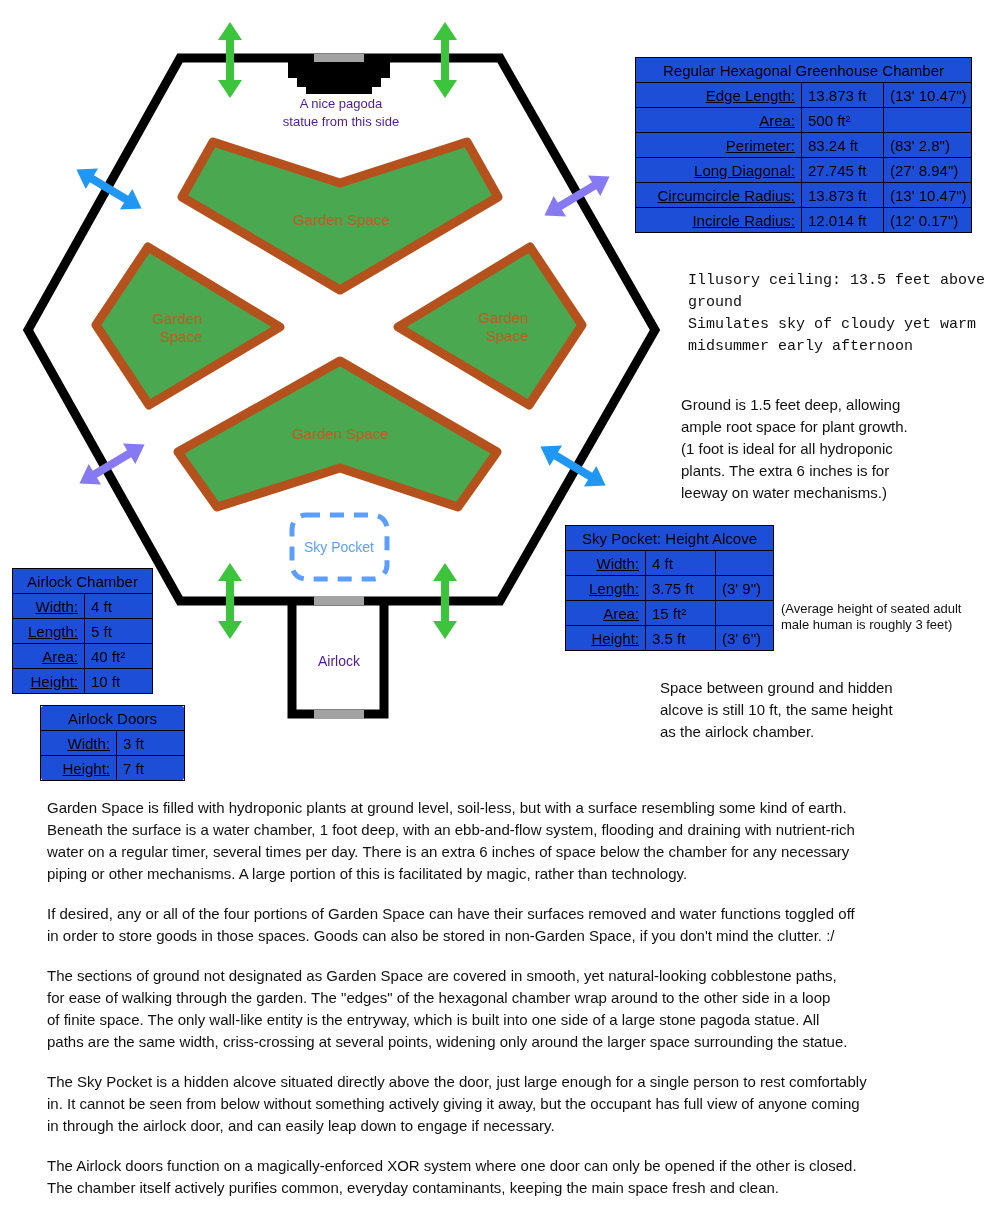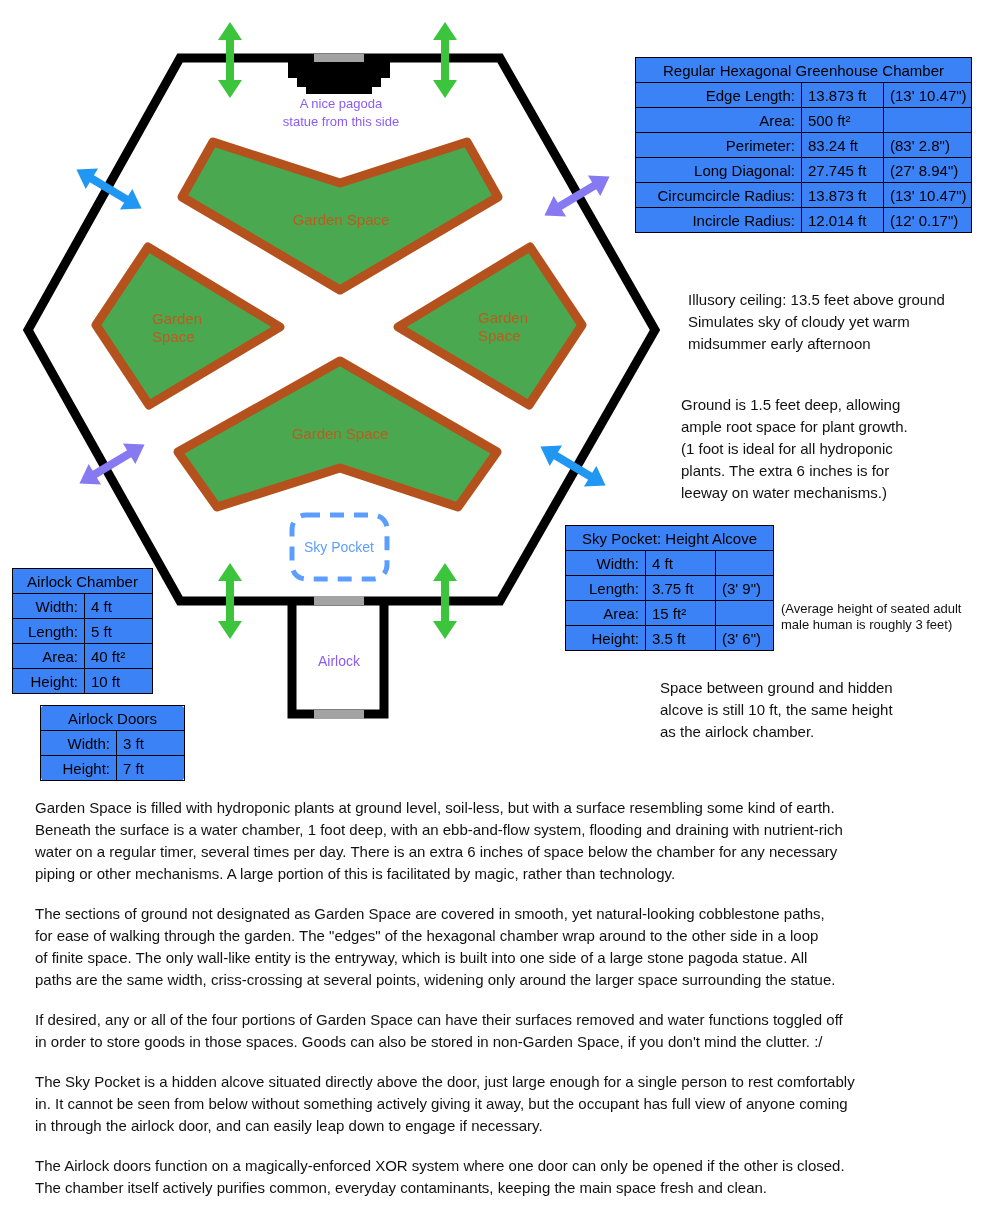--- a/index.html
+++ b/index.html
@@ -12,44 +12,44 @@
   .garden{fill:var(--garden-fill);stroke:var(--garden-border);stroke-width:9;stroke-linejoin:round;}
   .door{fill:var(--door-gray);}
   .pagoda{fill:var(--wall);}
   .arrow-green{fill:var(--arrow-green);}
   .arrow-blue{fill:var(--arrow-blue);}
   .arrow-purple{fill:var(--arrow-purple);}
   .skybox{fill:none;stroke:var(--sky-blue);stroke-width:5;stroke-dasharray:14 10;}
   .glabel{
     position:absolute;transform:translate(-50%,-50%);
     color:var(--garden-label);font-size:15px;line-height:18px;
-    text-align:left;white-space:pre-line;
+    text-align:right;white-space:pre-line;
   }
   .plainlabel{
     position:absolute;transform:translate(-50%,-50%);
-    color:#8b5cf6;font-size:14px;text-align:center;white-space:pre-line;
+    color:#4c1d95;font-size:14px;text-align:center;white-space:pre-line;
   }
   .pagoda-note{font-size:13px;line-height:18px;}
   .sky-label{color:var(--sky-blue);font-size:14px;}
   .note{position:absolute;white-space:pre-line;font-size:15px;line-height:22px;color:#111;}
   .note-small{font-size:13px;line-height:16px;}
   table.tbl{
-    position:absolute;border-collapse:collapse;background:#3b82f6;
+    position:absolute;border-collapse:collapse;background:#1d4ed8;
     font-size:15px;color:#000;table-layout:fixed;
   }
   table.tbl th,table.tbl td{
     border:1px solid #000;padding:1px 6px;height:22px;
     font-weight:normal;overflow:hidden;white-space:nowrap;
   }
   table.tbl th{text-align:center;}
-  td.lbl{text-align:right;}
+  td.lbl{text-align:right;text-decoration:underline;}
   td.val{text-align:left;}
   td.imp{text-align:left;}
   .paras{position:absolute;left:35px;top:797px;width:960px;}
-  .paras p{margin:0 0 18px 0;white-space:pre-line;font-size:15px;line-height:22px;color:#111;}
+  .paras p{margin:0 0 18px 12px;white-space:pre-line;font-size:15px;line-height:22px;color:#111;}
 </style>
 </head>
 <body>
 
 <svg width="1000" height="790" viewBox="0 0 1000 790">
   <defs>
     <polygon id="darrow" points="-38,0 -20,-12 -20,-4 20,-4 20,-12 38,0 20,12 20,4 -20,4 -20,12"></polygon>
   </defs>
 
   <polygon class="wall" points="180,58 500,58 655,330 500,601 180,601 28,330"></polygon>
@@ -209,43 +209,43 @@
         <td class="lbl">Width:</td>
         <td class="val">3 ft</td>
       </tr>
   <tr>
         <td class="lbl">Height:</td>
         <td class="val">7 ft</td>
       </tr>
 </tbody>
   </table>
 
-<div class="note" style="left:688px;top:289px;">Illusory ceiling: 13.5 feet above ground
+<div class="note" style="left:688px;top:270px;font-family:Liberation Mono, monospace;">Illusory ceiling: 13.5 feet above ground
 Simulates sky of cloudy yet warm
 midsummer early afternoon</div>
 <div class="note" style="left:681px;top:394px;">Ground is 1.5 feet deep, allowing
 ample root space for plant growth.
 (1 foot is ideal for all hydroponic
 plants. The extra 6 inches is for
 leeway on water mechanisms.)</div>
 <div class="note note-small" style="left:781px;top:601px;">(Average height of seated adult
 male human is roughly 3 feet)</div>
 <div class="note" style="left:660px;top:677px;">Space between ground and hidden
 alcove is still 10 ft, the same height
 as the airlock chamber.</div>
 
 <div class="paras">
   <p>Garden Space is filled with hydroponic plants at ground level, soil-less, but with a surface resembling some kind of earth.
 Beneath the surface is a water chamber, 1 foot deep, with an ebb-and-flow system, flooding and draining with nutrient-rich
 water on a regular timer, several times per day. There is an extra 6 inches of space below the chamber for any necessary
 piping or other mechanisms. A large portion of this is facilitated by magic, rather than technology.</p>
+  <p>If desired, any or all of the four portions of Garden Space can have their surfaces removed and water functions toggled off
+in order to store goods in those spaces. Goods can also be stored in non-Garden Space, if you don't mind the clutter. :/</p>
   <p>The sections of ground not designated as Garden Space are covered in smooth, yet natural-looking cobblestone paths,
 for ease of walking through the garden. The "edges" of the hexagonal chamber wrap around to the other side in a loop
 of finite space. The only wall-like entity is the entryway, which is built into one side of a large stone pagoda statue. All
 paths are the same width, criss-crossing at several points, widening only around the larger space surrounding the statue.</p>
-  <p>If desired, any or all of the four portions of Garden Space can have their surfaces removed and water functions toggled off
-in order to store goods in those spaces. Goods can also be stored in non-Garden Space, if you don't mind the clutter. :/</p>
   <p>The Sky Pocket is a hidden alcove situated directly above the door, just large enough for a single person to rest comfortably
 in. It cannot be seen from below without something actively giving it away, but the occupant has full view of anyone coming
 in through the airlock door, and can easily leap down to engage if necessary.</p>
   <p>The Airlock doors function on a magically-enforced XOR system where one door can only be opened if the other is closed.
 The chamber itself actively purifies common, everyday contaminants, keeping the main space fresh and clean.</p>
 </div>
 
 </body></html>

